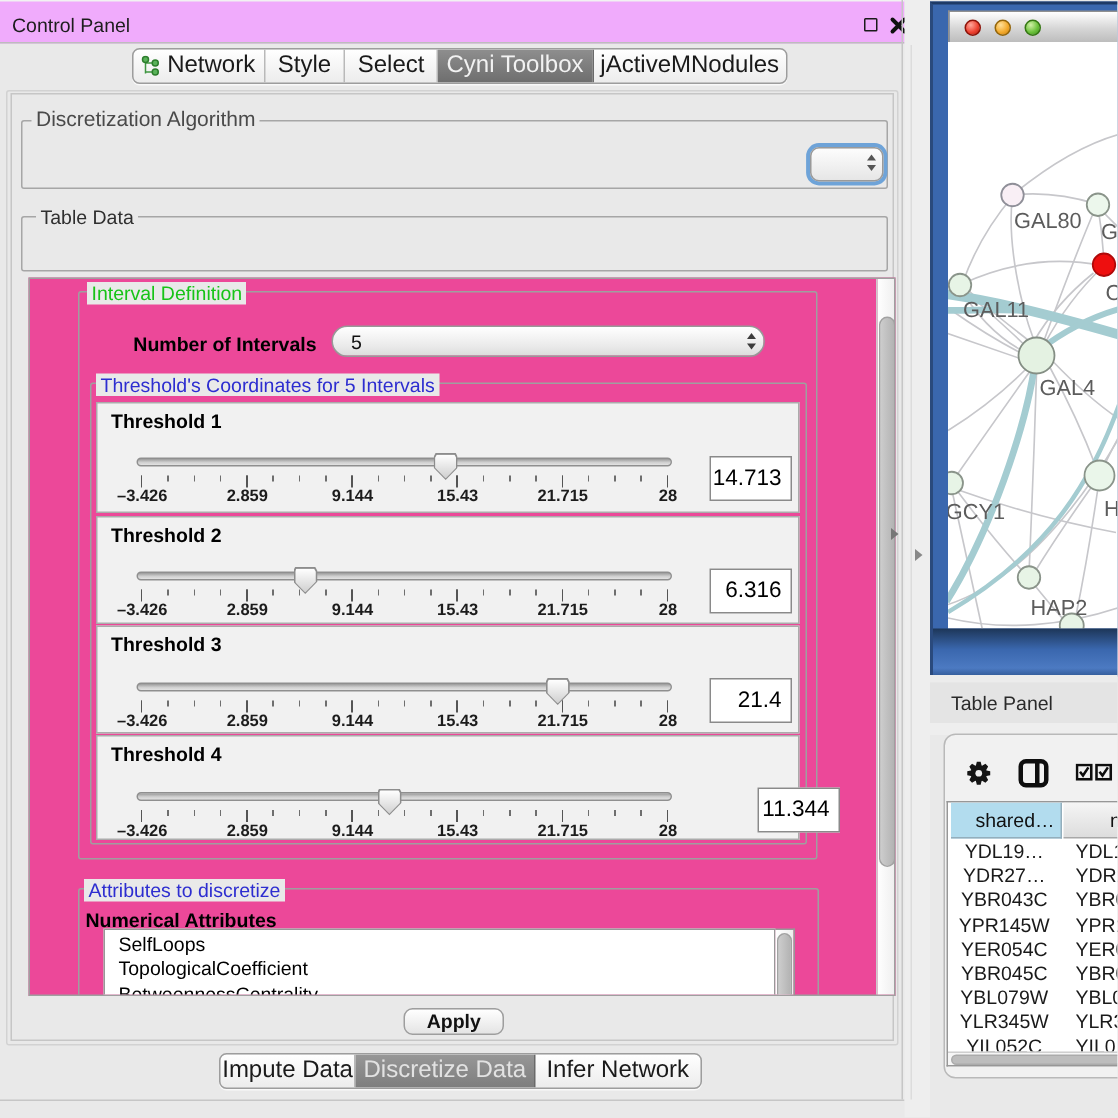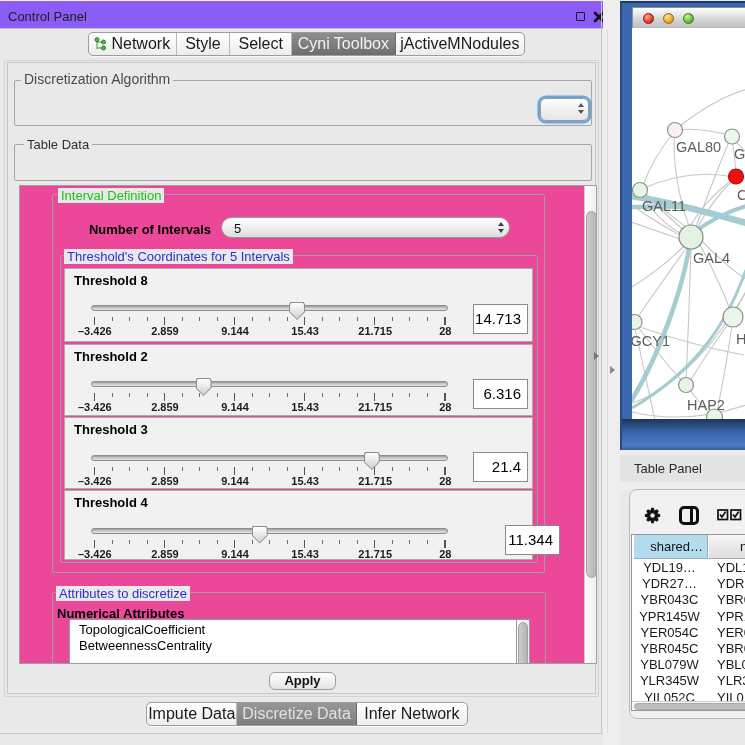--- a/index.html
+++ b/index.html
@@ -1,19 +1,19 @@
 <!DOCTYPE html>
 <html><head><meta charset="utf-8"><style>
 *{margin:0;padding:0;box-sizing:border-box;}
 html,body{width:745px;height:745px;overflow:hidden;background:#e9e9e9;
  font-family:"Liberation Sans",sans-serif;-webkit-font-smoothing:antialiased;}
 .abs{position:absolute;}
 #stage{position:relative;width:745px;height:745px;overflow:hidden;}
 
-#titlebar{left:0;top:0;width:603px;height:29px;background:#8b5cf6;border-top:1px solid #f2f2f2;border-bottom:1px solid #bdbdbd;}
+#titlebar{left:0;top:0;width:603px;height:29px;background:#f0abfc;border-top:1px solid #f2f2f2;border-bottom:1px solid #bdbdbd;}
 #titlebar .t{position:absolute;left:8px;top:8px;font-size:13px;color:#1d1d1d;}
 .seg{display:flex;border:1px solid #9d9d9d;border-radius:5px;overflow:hidden;background:linear-gradient(#ffffff,#ececec);box-shadow:0 1px 0 rgba(255,255,255,.7);}
 .seg .s{font-size:16px;color:#1a1a1a;display:flex;align-items:center;justify-content:center;border-right:1px solid #b9b9b9;}
 .seg .s:last-child{border-right:none;}
 .seg .sel{background:linear-gradient(#8e8e8e,#6e6e6e);color:#f2f2f2;border-right-color:#6a6a6a;text-align:center;}
 #toptabs{left:88px;top:32px;width:437px;height:24px;}
 #toptabs .s1{width:88px;}#toptabs .s2{width:54px;}#toptabs .s3{width:62px;}#toptabs .s4{width:104px;}#toptabs .s5{width:129px;}
 #bottabs{left:146px;top:702px;width:322px;height:24px;}
 #bottabs .s1{width:91px;}#bottabs .s2{width:120px;}#bottabs .s3{width:111px;}
 #bottabs .sel{background:linear-gradient(#979797,#7e7e7e);color:#e2e2e2;}
@@ -129,21 +129,21 @@
         <span class="ct" style="left:12px;">5</span>
     <div class="spin" style="left:276px;top:4px;">
           <div class="u"></div>
           <div class="d"></div>
         </div>
       </div>
   <div class="grp" style="left:40px;top:69px;width:478px;height:308px;border-color:#9f9f9f;"></div>
   <div class="gtitle" style="left:44px;top:63px;color:#2d2dd0;">Threshold's Coordinates for 5 Intervals</div>
 
   <div class="tpanel" style="top:82px;height:74px;">
-    <div class="tl">Threshold 8</div>
+    <div class="tl">Threshold 1</div>
     <div class="track" style="top:35.5px;"></div>
     <div class="thumb" style="left:232.1px;top:33px;">
           <div class="o"></div>
           <div class="i"></div>
         </div>
     <div class="ticksm" style="top:47.5px;"></div>
         <div class="tickbg" style="top:47.5px;"></div>
     <div class="tlab" style="left:29.8px;top:55.5px;">–3.426</div>
         <div class="tlab" style="left:99.9px;top:55.5px;">2.859</div>
         <div class="tlab" style="left:170px;top:55.5px;">9.144</div>
@@ -204,20 +204,21 @@
         <div class="tlab" style="left:240.1px;top:57px;">15.43</div>
         <div class="tlab" style="left:310.2px;top:57px;">21.715</div>
         <div class="tlab" style="left:380.3px;top:57px;">28</div>
     <div class="vbox" style="top:34px;margin-left:32px;">11.344</div>
   </div>
 
   <div class="grp" style="left:32px;top:406px;width:494px;height:90px;border-color:#9f9f9f;"></div>
   <div class="gtitle" style="left:36px;top:400px;color:#2d2dd0;">Attributes to discretize</div>
   <div class="abs" style="left:37px;top:420px;font-size:13px;font-weight:bold;color:#000;">Numerical Attributes</div>
   <div id="alist">
+        <div>SelfLoops</div>
         <div>TopologicalCoefficient</div>
         <div>BetweennessCentrality</div>
       </div>
   <div class="abs" style="left:497px;top:433px;width:13px;height:46px;background:linear-gradient(90deg,#fff,#ededed);border:1px solid #989898;border-left:none;"></div>
   <div class="sbthumb" style="left:498px;top:436px;width:10px;height:46px;"></div>
 
   <div class="sbv" style="left:564px;top:0;width:14px;height:479px;border-left:1px solid #cccccc;"></div>
   <div class="sbthumb" style="left:565.5px;top:25px;width:11px;height:367px;"></div>
 </div>
 

